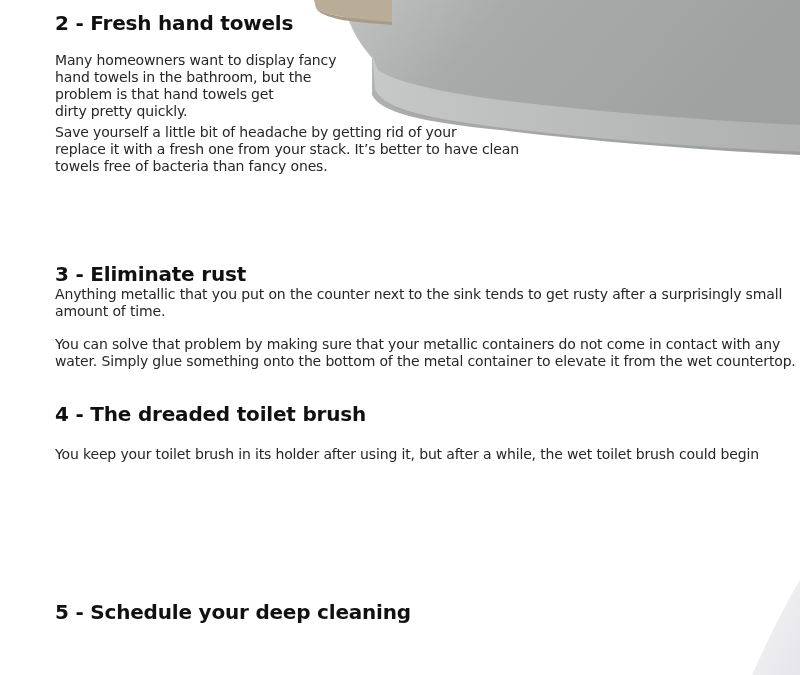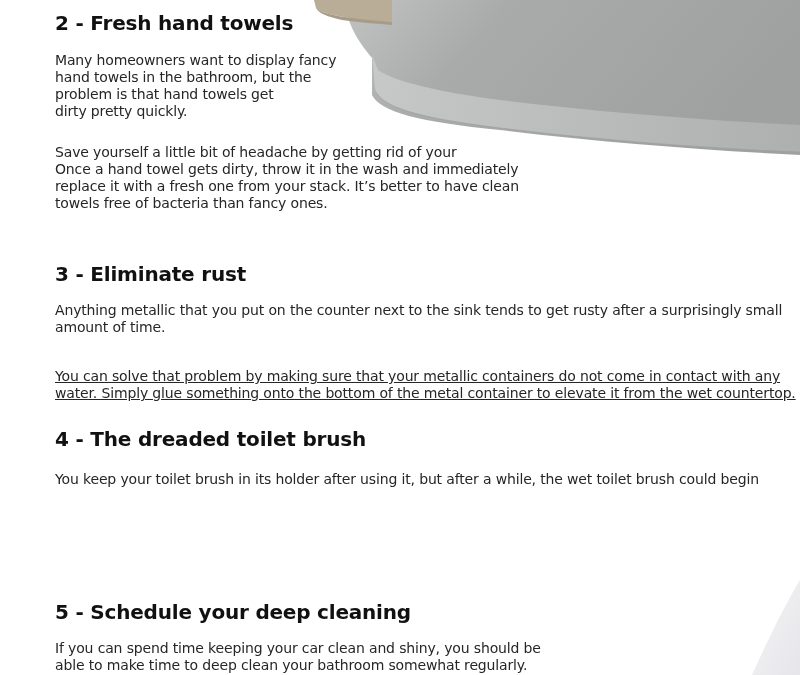--- a/index.html
+++ b/index.html
@@ -91,48 +91,43 @@
 <main class="content">
 
   <section class="section" style="top:11px;">
     <h2>2 - Fresh hand towels</h2>
     <p style="margin-top:17px;">
       <span class="line">Many homeowners want to display fancy</span>
       <span class="line">hand towels in the bathroom, but the</span>
       <span class="line">problem is that hand towels get</span>
       <span class="line">dirty pretty quickly.</span>
     </p>
-    <p style="margin-top:24px;">
+    <p style="margin-top:4px;">
       <span class="line">Save yourself a little bit of headache by getting rid of your</span>
-      <span class="line">Once a hand towel gets dirty, throw it in the wash and immediately</span>
       <span class="line">replace it with a fresh one from your stack. It’s better to have clean</span>
       <span class="line">towels free of bacteria than fancy ones.</span>
     </p>
   </section>
 
   <section class="section" style="top:262px;">
     <h2>3 - Eliminate rust</h2>
-    <p style="margin-top:16px;">
+    <p style="">
       <span class="line">Anything metallic that you put on the counter next to the sink tends to get rusty after a surprisingly small</span>
       <span class="line">amount of time.</span>
     </p>
-    <p style="margin-top:32px;text-decoration:underline;">
+    <p style="margin-top:16px;">
       <span class="line">You can solve that problem by making sure that your metallic containers do not come in contact with any</span>
       <span class="line">water. Simply glue something onto the bottom of the metal container to elevate it from the wet countertop.</span>
     </p>
   </section>
 
-  <section class="section" style="top:427px;">
+  <section class="section" style="top:402px;">
     <h2>4 - The dreaded toilet brush</h2>
     <p style="margin-top:20px;">
       <span class="line">You keep your toilet brush in its holder after using it, but after a while, the wet toilet brush could begin</span>
     </p>
   </section>
 
   <section class="section" style="top:600px;">
     <h2>5 - Schedule your deep cleaning</h2>
-    <p style="margin-top:16px;">
-      <span class="line">If you can spend time keeping your car clean and shiny, you should be</span>
-      <span class="line">able to make time to deep clean your bathroom somewhat regularly.</span>
-    </p>
   </section>
 
 </main>
 
 </body></html>

